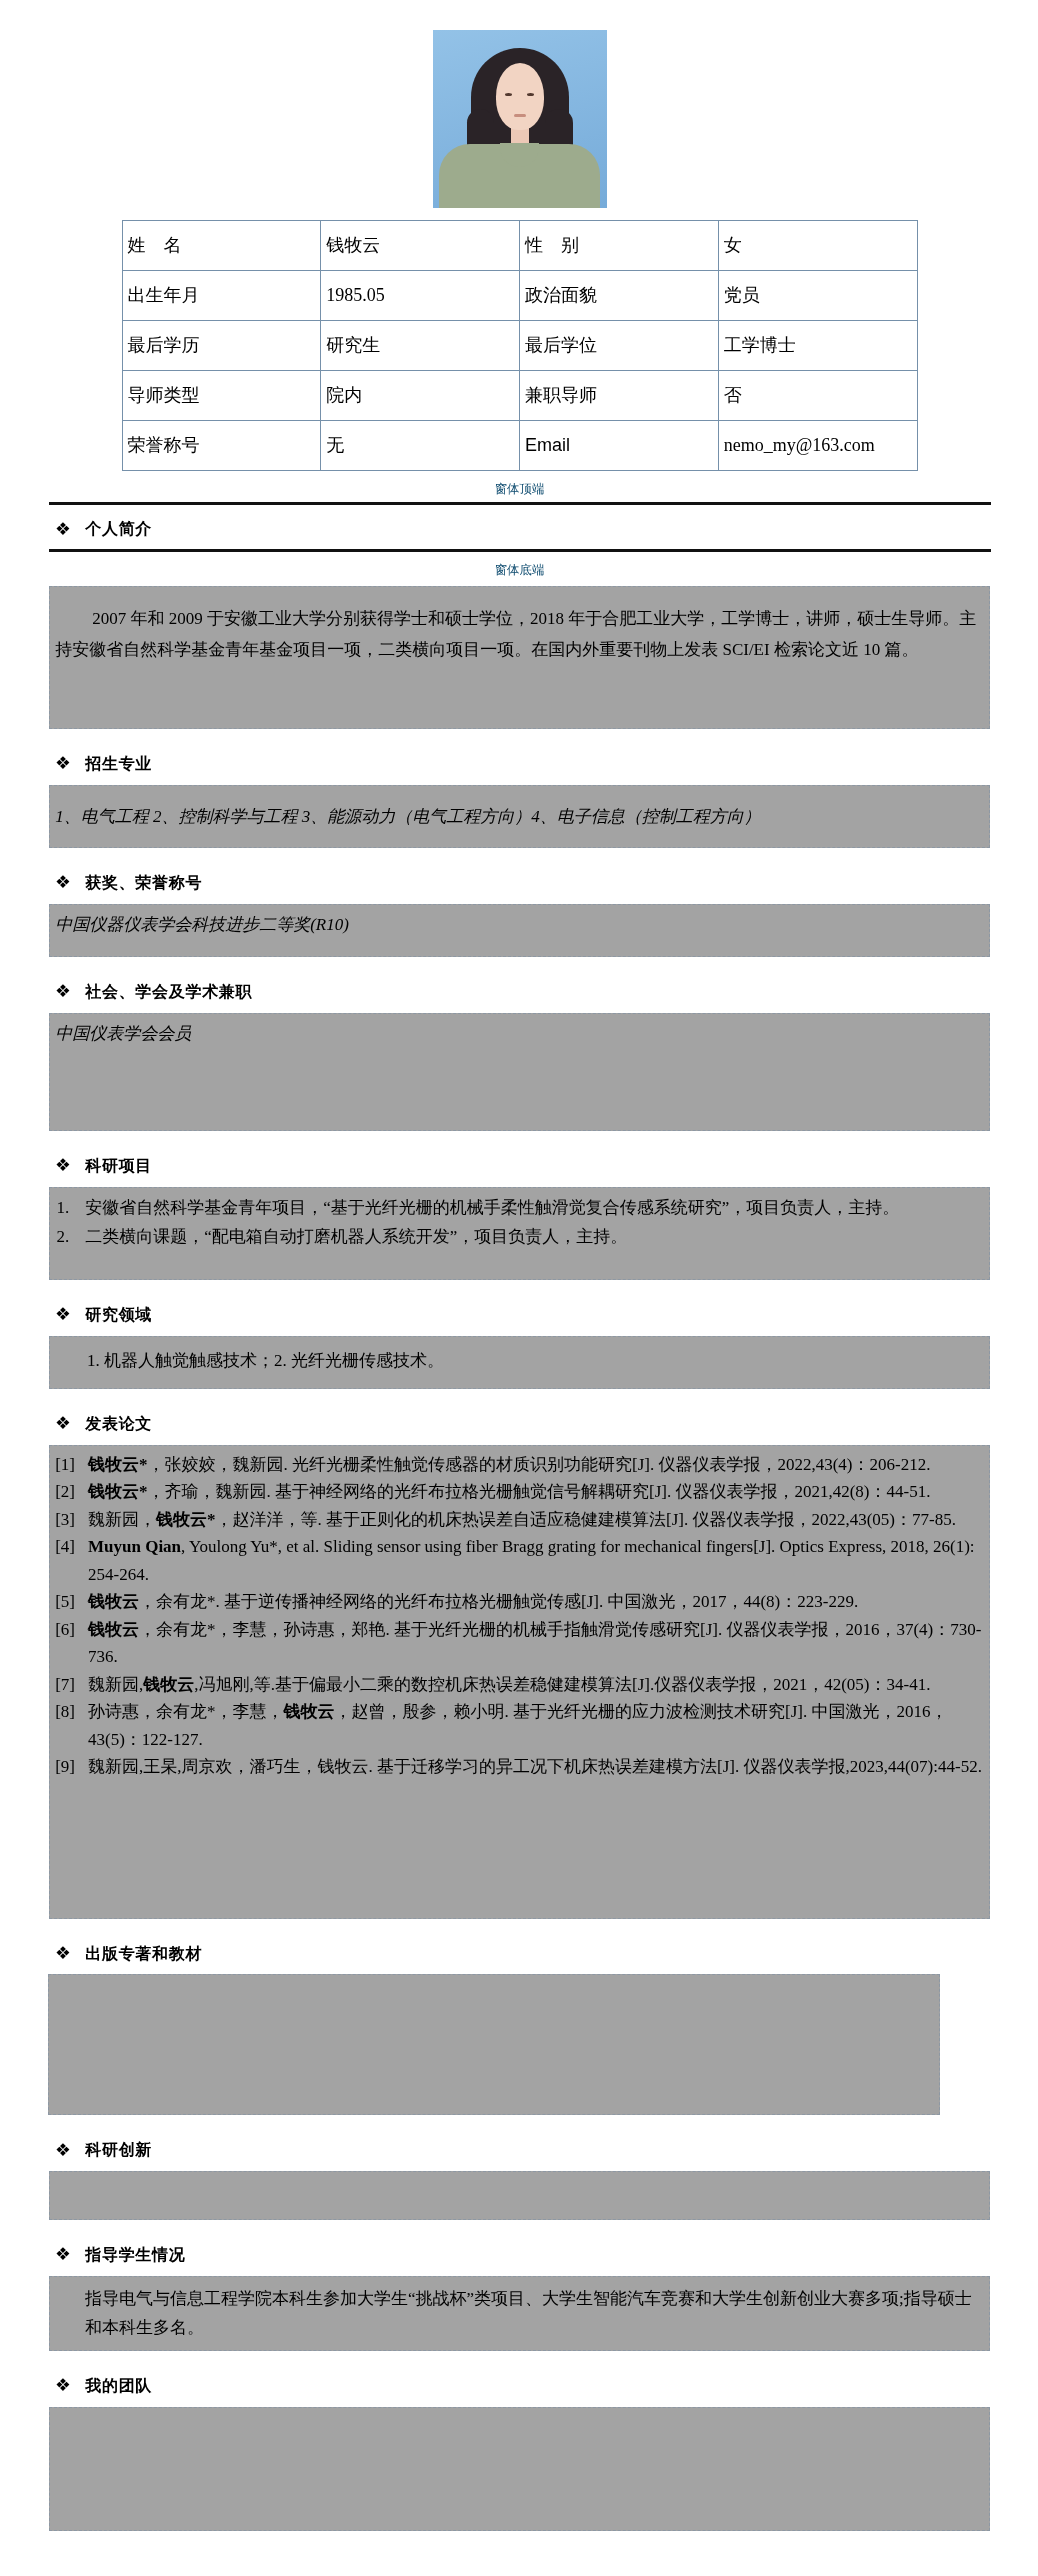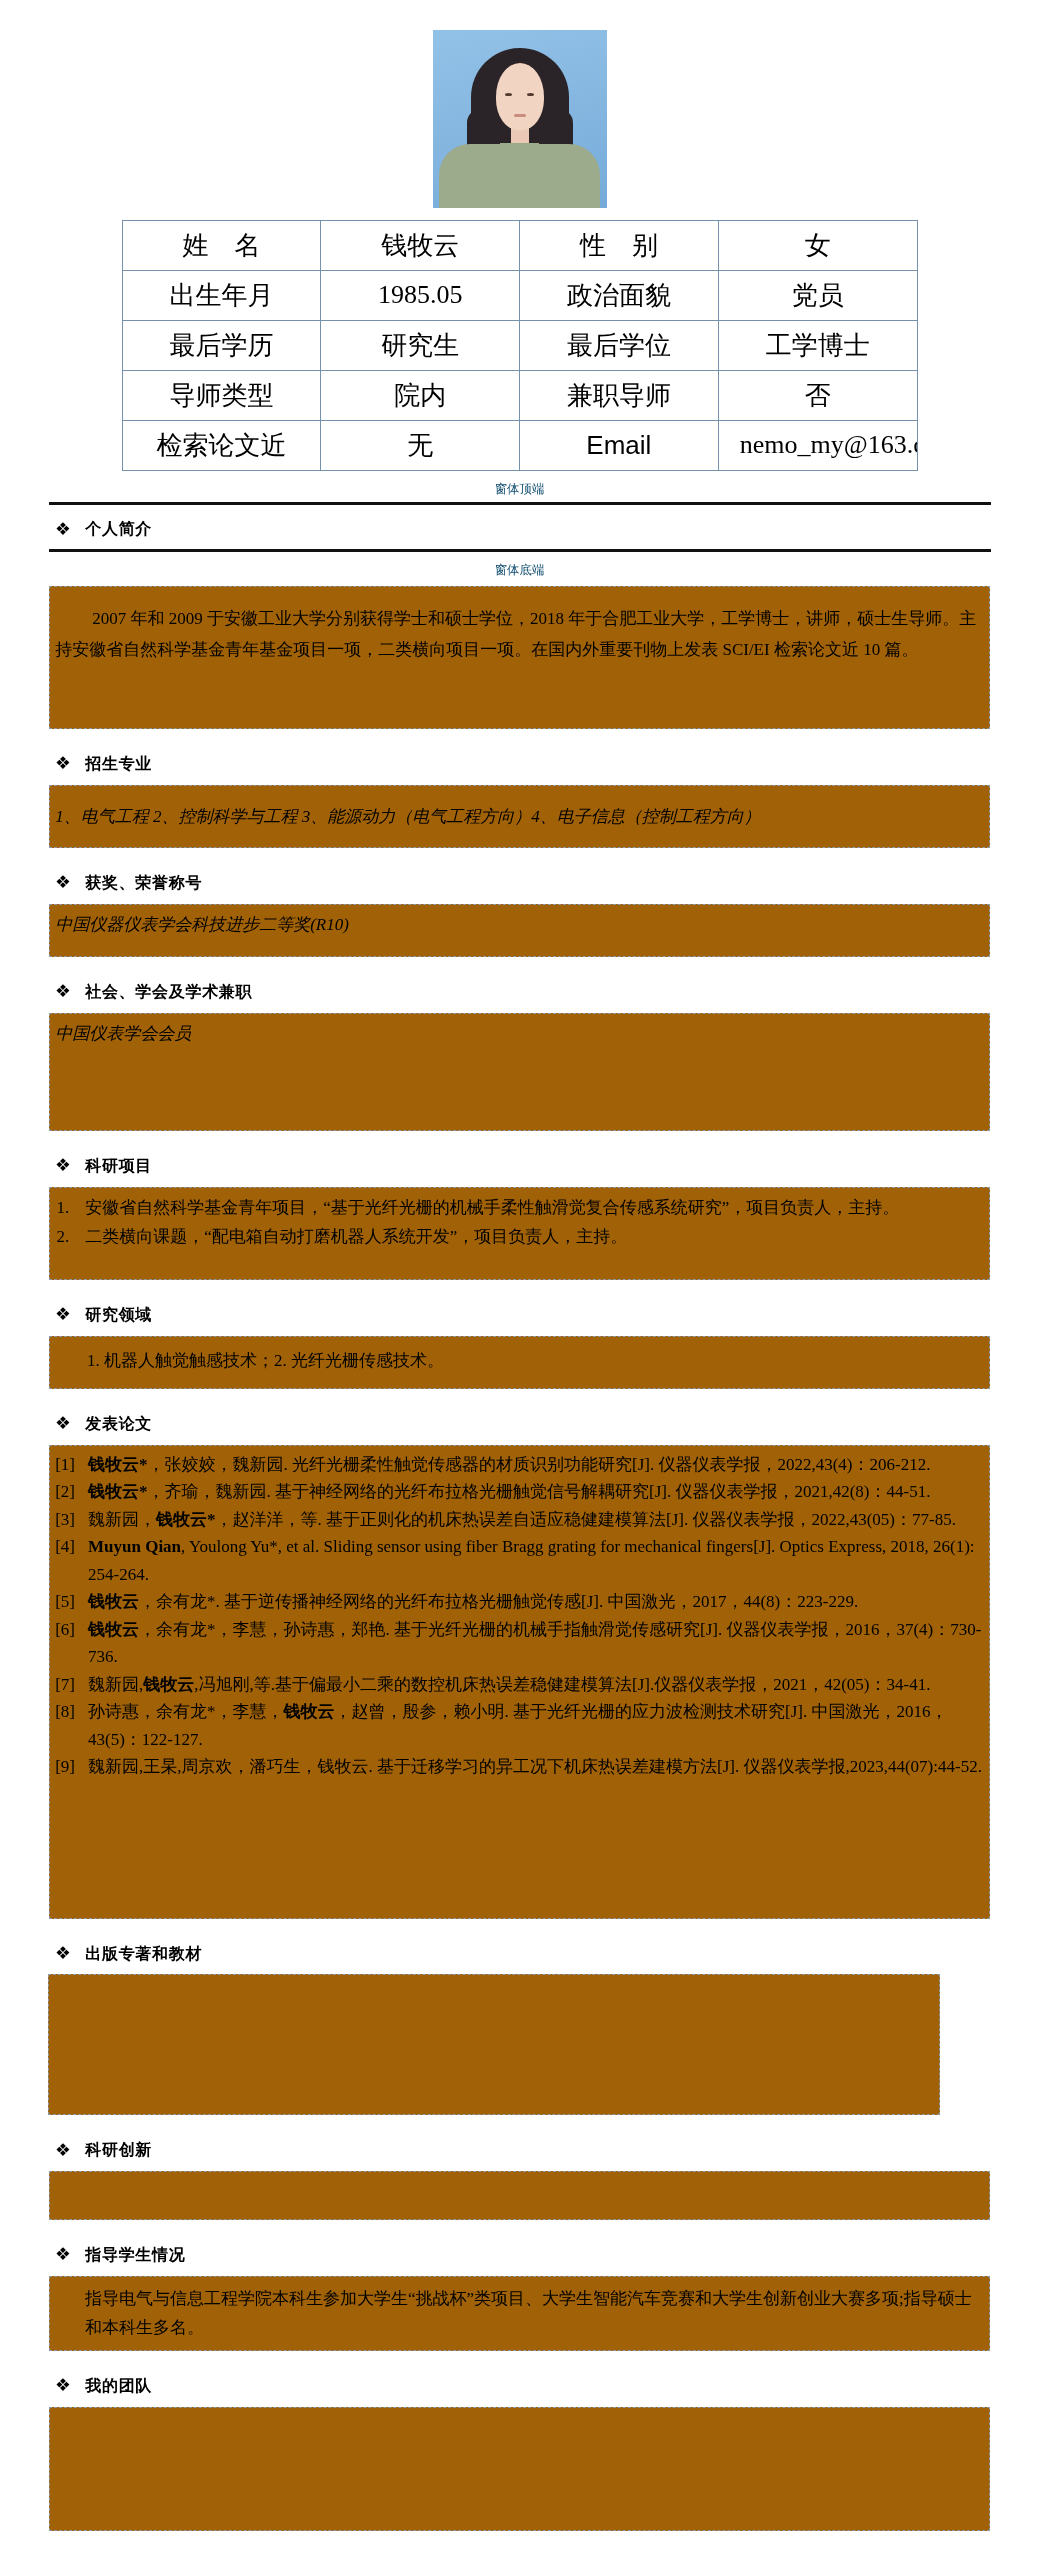--- a/index.html
+++ b/index.html
@@ -37,36 +37,36 @@
   .photo .sweater{position:absolute;bottom:0;left:6.5px;width:161px;height:64px;
     background:var(--sweater);border-radius:31px 31px 0 0;}
   .photo .collar{position:absolute;bottom:41px;left:67px;width:39px;height:23.6px;
     background:var(--sweater);border-radius:0 0 19.6px 19.6px;}
   .photo .eye{position:absolute;top:63px;width:7.2px;height:3.3px;border-radius:50%;background:#53392f;}
   .photo .eye.l{left:72px}.photo .eye.r{left:94px}
   .photo .mouth{position:absolute;top:84px;left:81px;width:12.4px;height:2.6px;border-radius:2px;background:#c78e7e;}
   
   table.info{width:796px;margin:0 auto;border-collapse:collapse;table-layout:fixed;
     border:1.3px solid var(--table-border);}
-  table.info td{border:1.3px solid var(--table-border);text-align:center;vertical-align:middle;
-    font-size:26px;padding:0 21px;overflow:hidden;}
+  table.info td{border:1.3px solid var(--table-border);vertical-align:middle;
+    font-size:18px;padding:0 5px;overflow:hidden;}
   table.info tr{height:50px;}
   td.latin-sans{font-family:Liberation Sans, sans-serif;font-size:18.3px;}
   
   .form-caption{text-align:center;font-size:12.4px;line-height:15.7px;margin-top:11px;color:#0c4a6e;}
   .rule{width:942px;height:2.6px;background:var(--rule);margin:4.6px auto 0;}
   .rule.below-header{margin-top:6.5px;}
   
   .sec-header{margin:22px 0 0 55px;display:flex;align-items:center;line-height:26px;}
   .sec-header.framed{margin-top:11.8px;}
   .diamond-icon{font-size:17.7px;line-height:1;margin-right:14.4px;color:#000;}
   .sec-title{font-size:16px;font-weight:bold;letter-spacing:0.7px;}
   
   .box{width:941px;margin:7.9px auto 0;border:1.3px dashed var(--dash);
-    font-size:17px;overflow:hidden;background:#a16207;}
+    font-size:17px;overflow:hidden;background:#a3a3a3;}
   .box.narrow{width:892px;margin-left:48px;margin-right:auto;}
   .box.flex-center{display:flex;align-items:center;}
   .indent-para{margin:0;padding:15.7px 9.2px 0 5.2px;text-indent:37px;line-height:1.85;}
   .box-line{padding:6.5px 5.2px 0 5.2px;line-height:1.6;font-style:italic;}
   .box.flex-center .box-line{padding-top:0;}
   .indent-line{padding:10.5px 5.2px 0 37px;line-height:1.6;}
   .padded-para{padding:6.5px 7.9px 0 35px;line-height:1.72;}
   .num-row{display:flex;padding:0 5.2px;line-height:1.72;}
   .num-rows{padding-top:5.2px;}
   .num-row .num{flex:none;width:30px;padding-left:1.3px;}
@@ -111,21 +111,21 @@
         <td>最后学位</td>
         <td>工学博士</td>
       </tr>
       <tr>
         <td>导师类型</td>
         <td>院内</td>
         <td>兼职导师</td>
         <td>否</td>
       </tr>
       <tr>
-        <td>检索论文近</td>
+        <td>荣誉称号</td>
         <td>无</td>
         <td class="latin-sans">Email</td>
         <td>nemo_my@163.com</td>
       </tr>
     </tbody>
 </table>
 
 <div id="sections">
     <div class="form-caption">窗体顶端</div>
     <div class="rule"></div>

